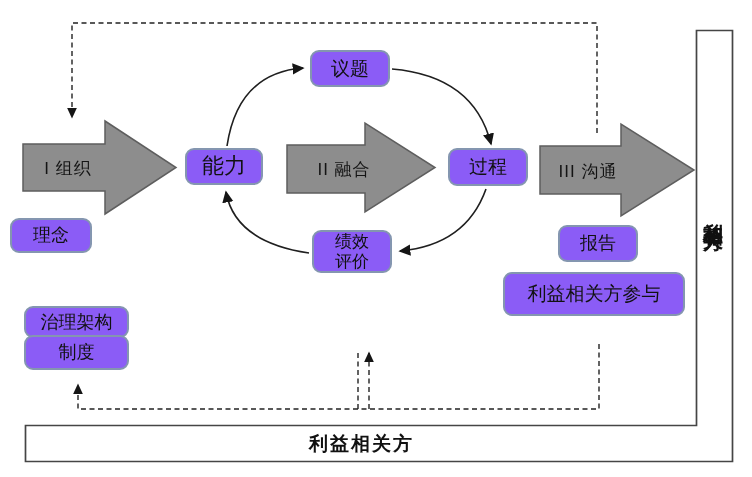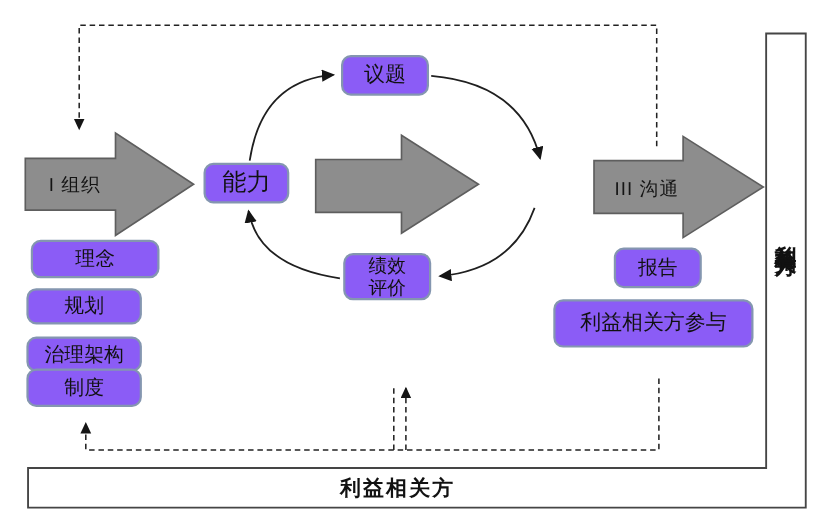--- a/index.html
+++ b/index.html
@@ -82,29 +82,30 @@
     <polygon points="287,145 365,145 365,123 435,167.5 365,212 365,193 287,193" fill="#8d8d8d" stroke="#5e5e5e" stroke-width="1.5"></polygon>
     <polygon points="540,146 621,146 621,124 694,170 621,216 621,194 540,194" fill="#8d8d8d" stroke="#5e5e5e" stroke-width="1.5"></polygon>
 
     <path d="M 227,146 Q 238,73 303,68" fill="none" stroke="#1f1f1f" stroke-width="1.6" marker-end="url(#arrowhead)"></path>
     <path d="M 392,69 Q 474,76 491,144" fill="none" stroke="#1f1f1f" stroke-width="1.6" marker-end="url(#arrowhead)"></path>
     <path d="M 486,189 Q 466,245 400,251" fill="none" stroke="#1f1f1f" stroke-width="1.6" marker-end="url(#arrowhead)"></path>
     <path d="M 309,253 Q 235,242 226,192" fill="none" stroke="#1f1f1f" stroke-width="1.6" marker-end="url(#arrowhead)"></path>
   </svg>
 
   <div class="stage-label" style="left:26px; top:146px; width:84px; height:44px;">I 组织</div>
+  <div class="stage-label" style="left:291px; top:147px; width:106px; height:44px;">II 融合</div>
   <div class="stage-label" style="left:536px; top:150px; width:104px; height:42px;">III 沟通</div>
 
-  <div class="node" style="left:28px; top:218px; width:117px; height:35px;">理念</div>
-  <div class="node" style="left:24px; top:262px; width:105px; height:33px;">规划</div>
+  <div class="node" style="left:10px; top:218px; width:82px; height:35px;">理念</div>
   <div class="node" style="left:24px; top:306px; width:105px; height:32px;">治理架构</div>
   <div class="node" style="left:24px; top:335px; width:105px; height:35px;">制度</div>
 
   <div class="node" style="left:185px; top:148px; width:78px; height:37px; font-size:22px;">能力</div>
   <div class="node" style="left:310px; top:50px; width:80px; height:37px; font-size:19px;">议题</div>
+  <div class="node" style="left:448px; top:148px; width:80px; height:38px; font-size:19px;">过程</div>
   <div class="node" style="left:312px; top:230px; width:80px; height:43px; font-size:17px;">
     <span>绩效</span>
     <span>评价</span>
   </div>
 
   <div class="node" style="left:558px; top:225px; width:80px; height:37px;">报告</div>
   <div class="node" style="left:503px; top:272px; width:182px; height:44px; font-size:19px;">利益相关方参与</div>
 
   <div class="bar-label-bottom">利益相关方</div>
   <div class="bar-label-right">

